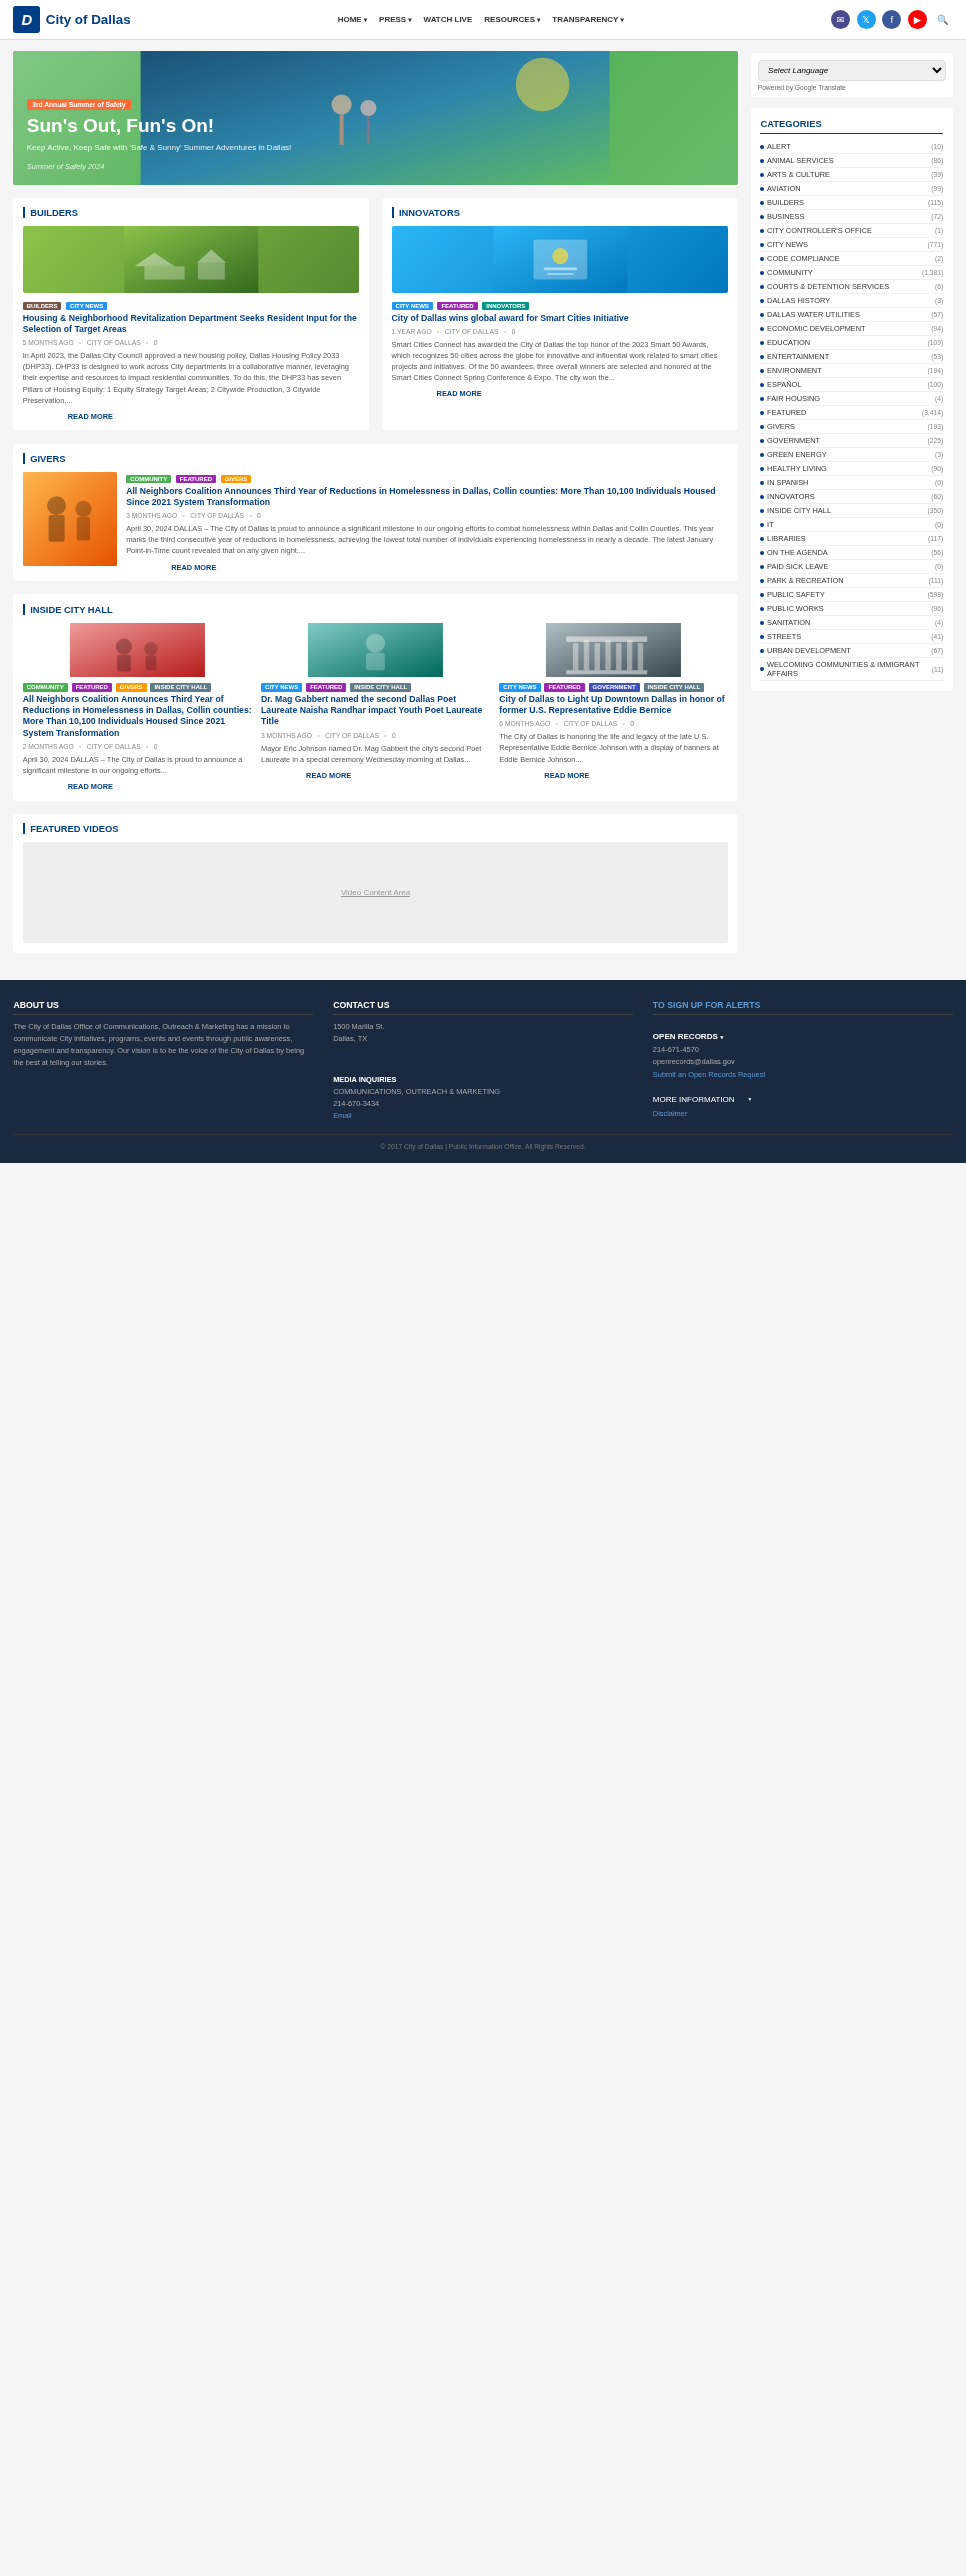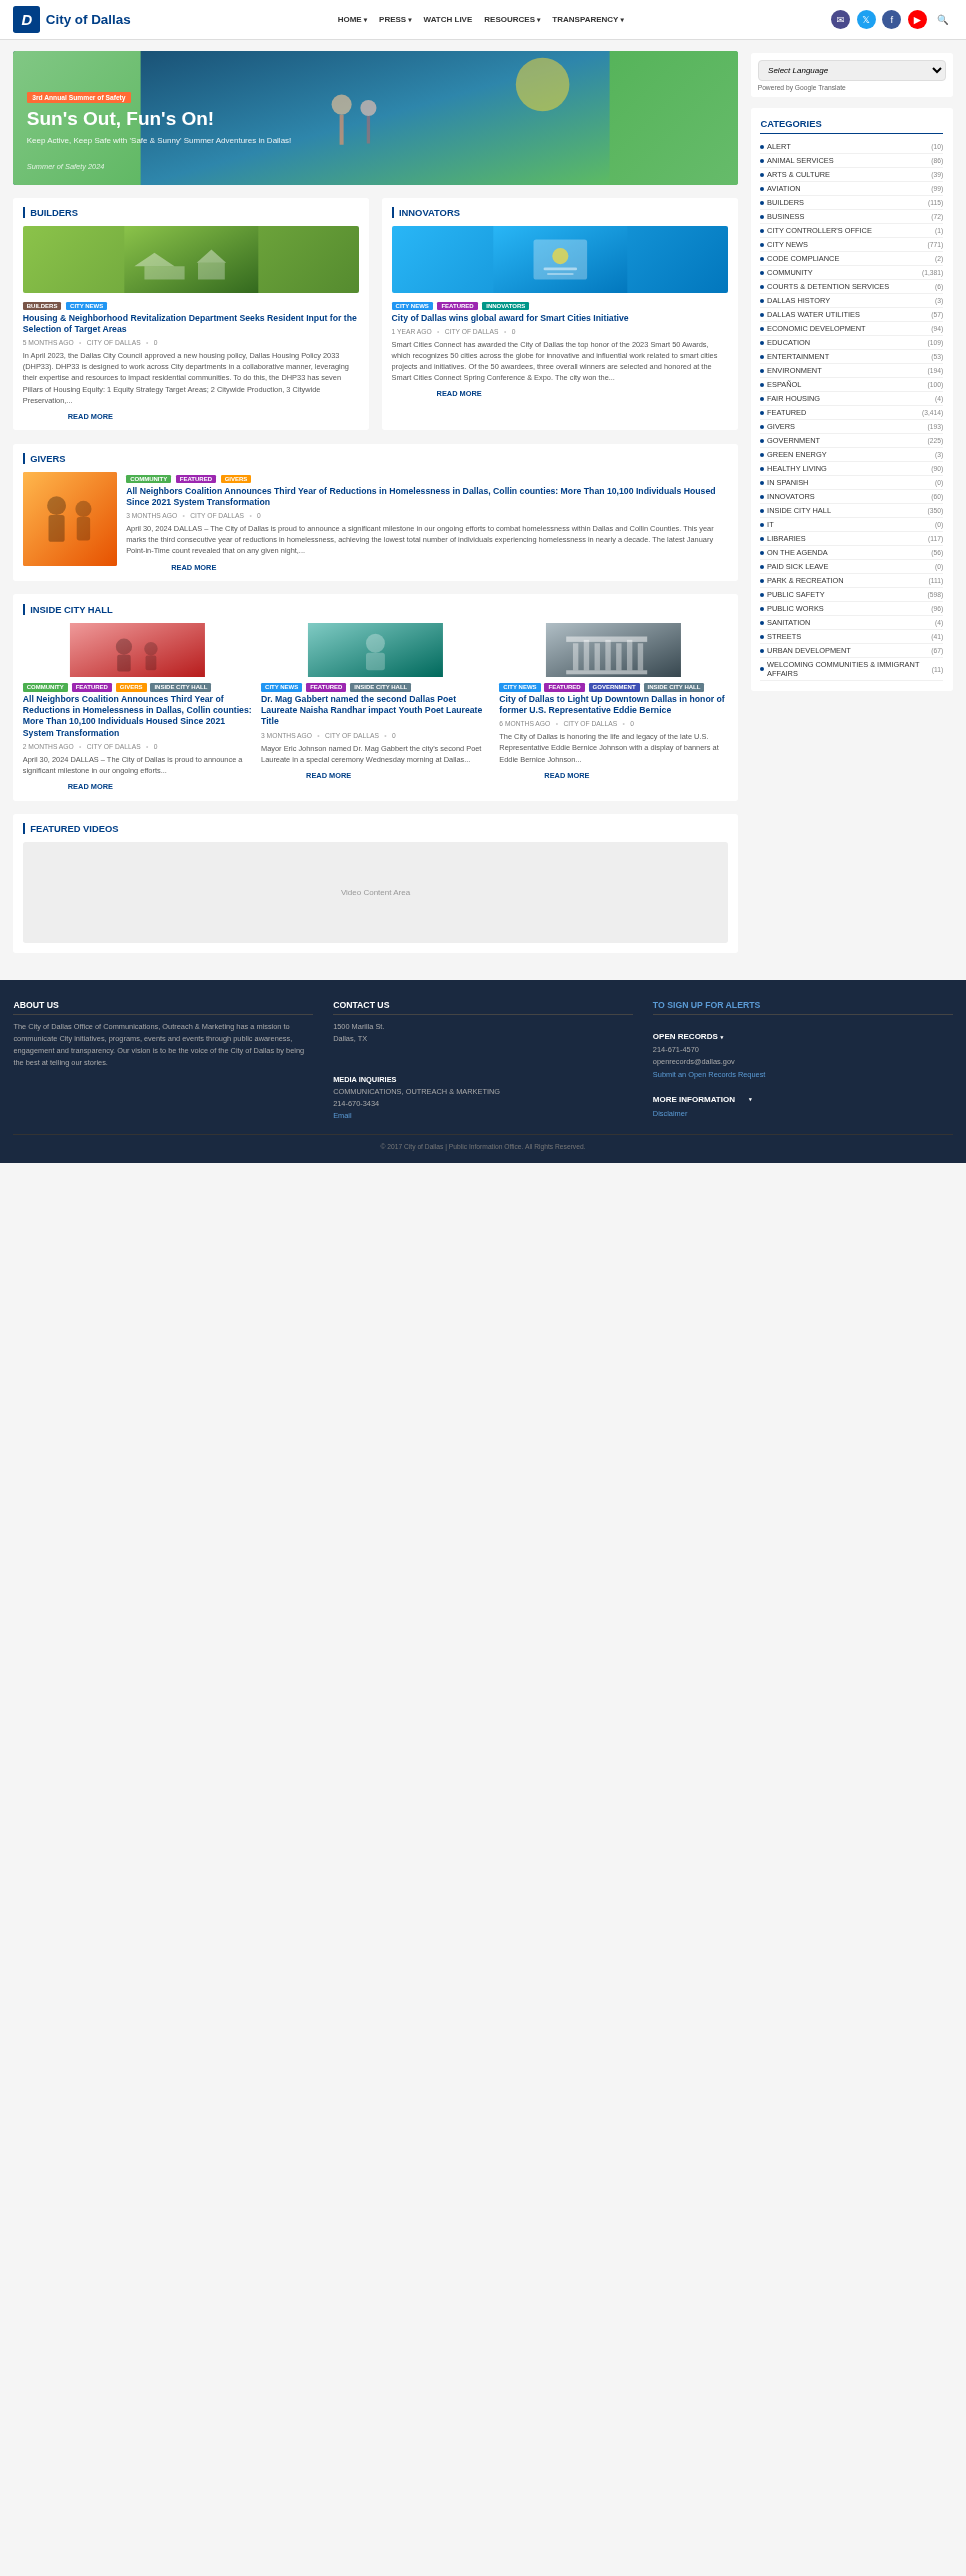--- a/index.html
+++ b/index.html
@@ -36,21 +36,21 @@
     .tag-community { background: #4caf50; color: #fff; }
     .tag-featured { background: #9c27b0; color: #fff; }
     .tag-builders { background: #795548; color: #fff; }
     .tag-innovators { background: #009688; color: #fff; }
     .tag-givers { background: #ff9800; color: #fff; }
     .tag-inside { background: #607d8b; color: #fff; }
     .tag-government { background: #3f51b5; color: #fff; }
     .hero-content { color: #fff; }
     .hero-badge { background: #ff6b35; color: #fff; font-size: 6.7px; font-weight: bold; padding: 2px 5.4px; border-radius: 1.3px; display: inline-block; margin-bottom: 5.4px; }
     .hero-title { font-size: 19px; font-weight: bold; color: #fff; line-height: 1.2; margin-bottom: 5.4px; }
-    .hero-subtitle { font-size: 8px; color: rgba(255,255,255,0.9); margin-bottom: 17px; }
+    .hero-subtitle { font-size: 8px; color: rgba(255,255,255,0.9); margin-bottom: 10px; }
     .hero-footer { font-size: 7.4px; color: rgba(255,255,255,0.8); font-style: italic; }
 
     
     .section-header { font-size: 9.4px; font-weight: bold; color: #003f87; border-left: 2px solid #003f87; padding-left: 5.4px; margin-bottom: 8px; text-transform: uppercase; }
 
     
     .articles-two-col { display: grid; grid-template-columns: 1fr 1fr; gap: 13.4px; margin-bottom: 13.4px; }
     .article-section { background: #fff; padding: 9.4px; border-radius: 2.7px; }
     .article-img { width: 100%; height: 67px; background: #ddd; border-radius: 2px; margin-bottom: 5.4px; object-fit: cover; overflow: hidden; display: flex; align-items: center; justify-content: center; color: #999; font-size: 7.4px; }
     .article-img-builders { background: linear-gradient(135deg, #8bc34a, #558b2f); }
@@ -90,21 +90,21 @@
     
     .footer { background: #1a2940; color: #ccc; padding: 20px 13.4px 13.4px; }
     .footer-grid { max-width: 966px; margin: 0 auto; display: grid; grid-template-columns: 1fr 1fr 1fr; gap: 20px; margin-bottom: 13.4px; }
     .footer-section-title { font-size: 8.7px; font-weight: bold; color: #fff; text-transform: uppercase; margin-bottom: 6.7px; border-bottom: 0.7px solid #444; padding-bottom: 4px; }
     .footer-text { font-size: 7.4px; color: #aaa; line-height: 1.6; }
     .footer-link { color: #5b9bd5; font-size: 7.4px; cursor: pointer; }
     .footer-bottom { border-top: 0.7px solid #333; padding-top: 8px; text-align: center; font-size: 6.7px; color: #777; }
     .footer-col-right { }
     .open-records-item { margin-bottom: 5.4px; }
     .open-records-title { font-size: 8px; font-weight: bold; color: #fff; text-transform: uppercase; margin-bottom: 2.7px; cursor: pointer; display: flex; align-items: center; gap: 2.7px; }
-    .more-info-title { font-size: 8px; font-weight: bold; color: #fff; text-transform: uppercase; margin-bottom: 2.7px; cursor: pointer; display: flex; align-items: center; gap: 14px; }
+    .more-info-title { font-size: 8px; font-weight: normal; color: #fff; text-transform: uppercase; margin-bottom: 2.7px; cursor: pointer; display: flex; align-items: center; gap: 14px; }
 
     
     .img-placeholder { width: 100%; height: 100%; display: flex; align-items: center; justify-content: center; font-size: 6.7px; color: rgba(255,255,255,0.7); position: relative; overflow: hidden; }
     .img-children { background: linear-gradient(135deg, #81c784, #4caf50, #66bb6a); }
 
     .chevron { font-size: 5.4px; }
   </style>
 </head>
 <body>
 
@@ -406,21 +406,21 @@
             <span>0</span>
           </div>
           <div class="article-excerpt">The City of Dallas is honoring the life and legacy of the late U.S. Representative Eddie Bernice Johnson with a display of banners at Eddie Bernice Johnson...</div>
           <span class="read-more">READ MORE</span>
         </div>
       </div>
     </div>
 
     <div class="featured-videos-section">
       <div class="section-header">FEATURED VIDEOS</div>
-      <div style="height:101px;background:#eee;border-radius:2.7px;display:flex;align-items:center;justify-content:center;color:#999;font-size:8px;">
+      <div style="height:101px;background:#eee;border-radius:2.7px;display:flex;align-items:center;justify-content:center;color:#999;font-size:8px;text-decoration:underline;">
         <span>Video Content Area</span>
       </div>
     </div>
 
   </div>
 
   <div class="sidebar">
 
     <div class="sidebar-language">
       <select class="language-select">

